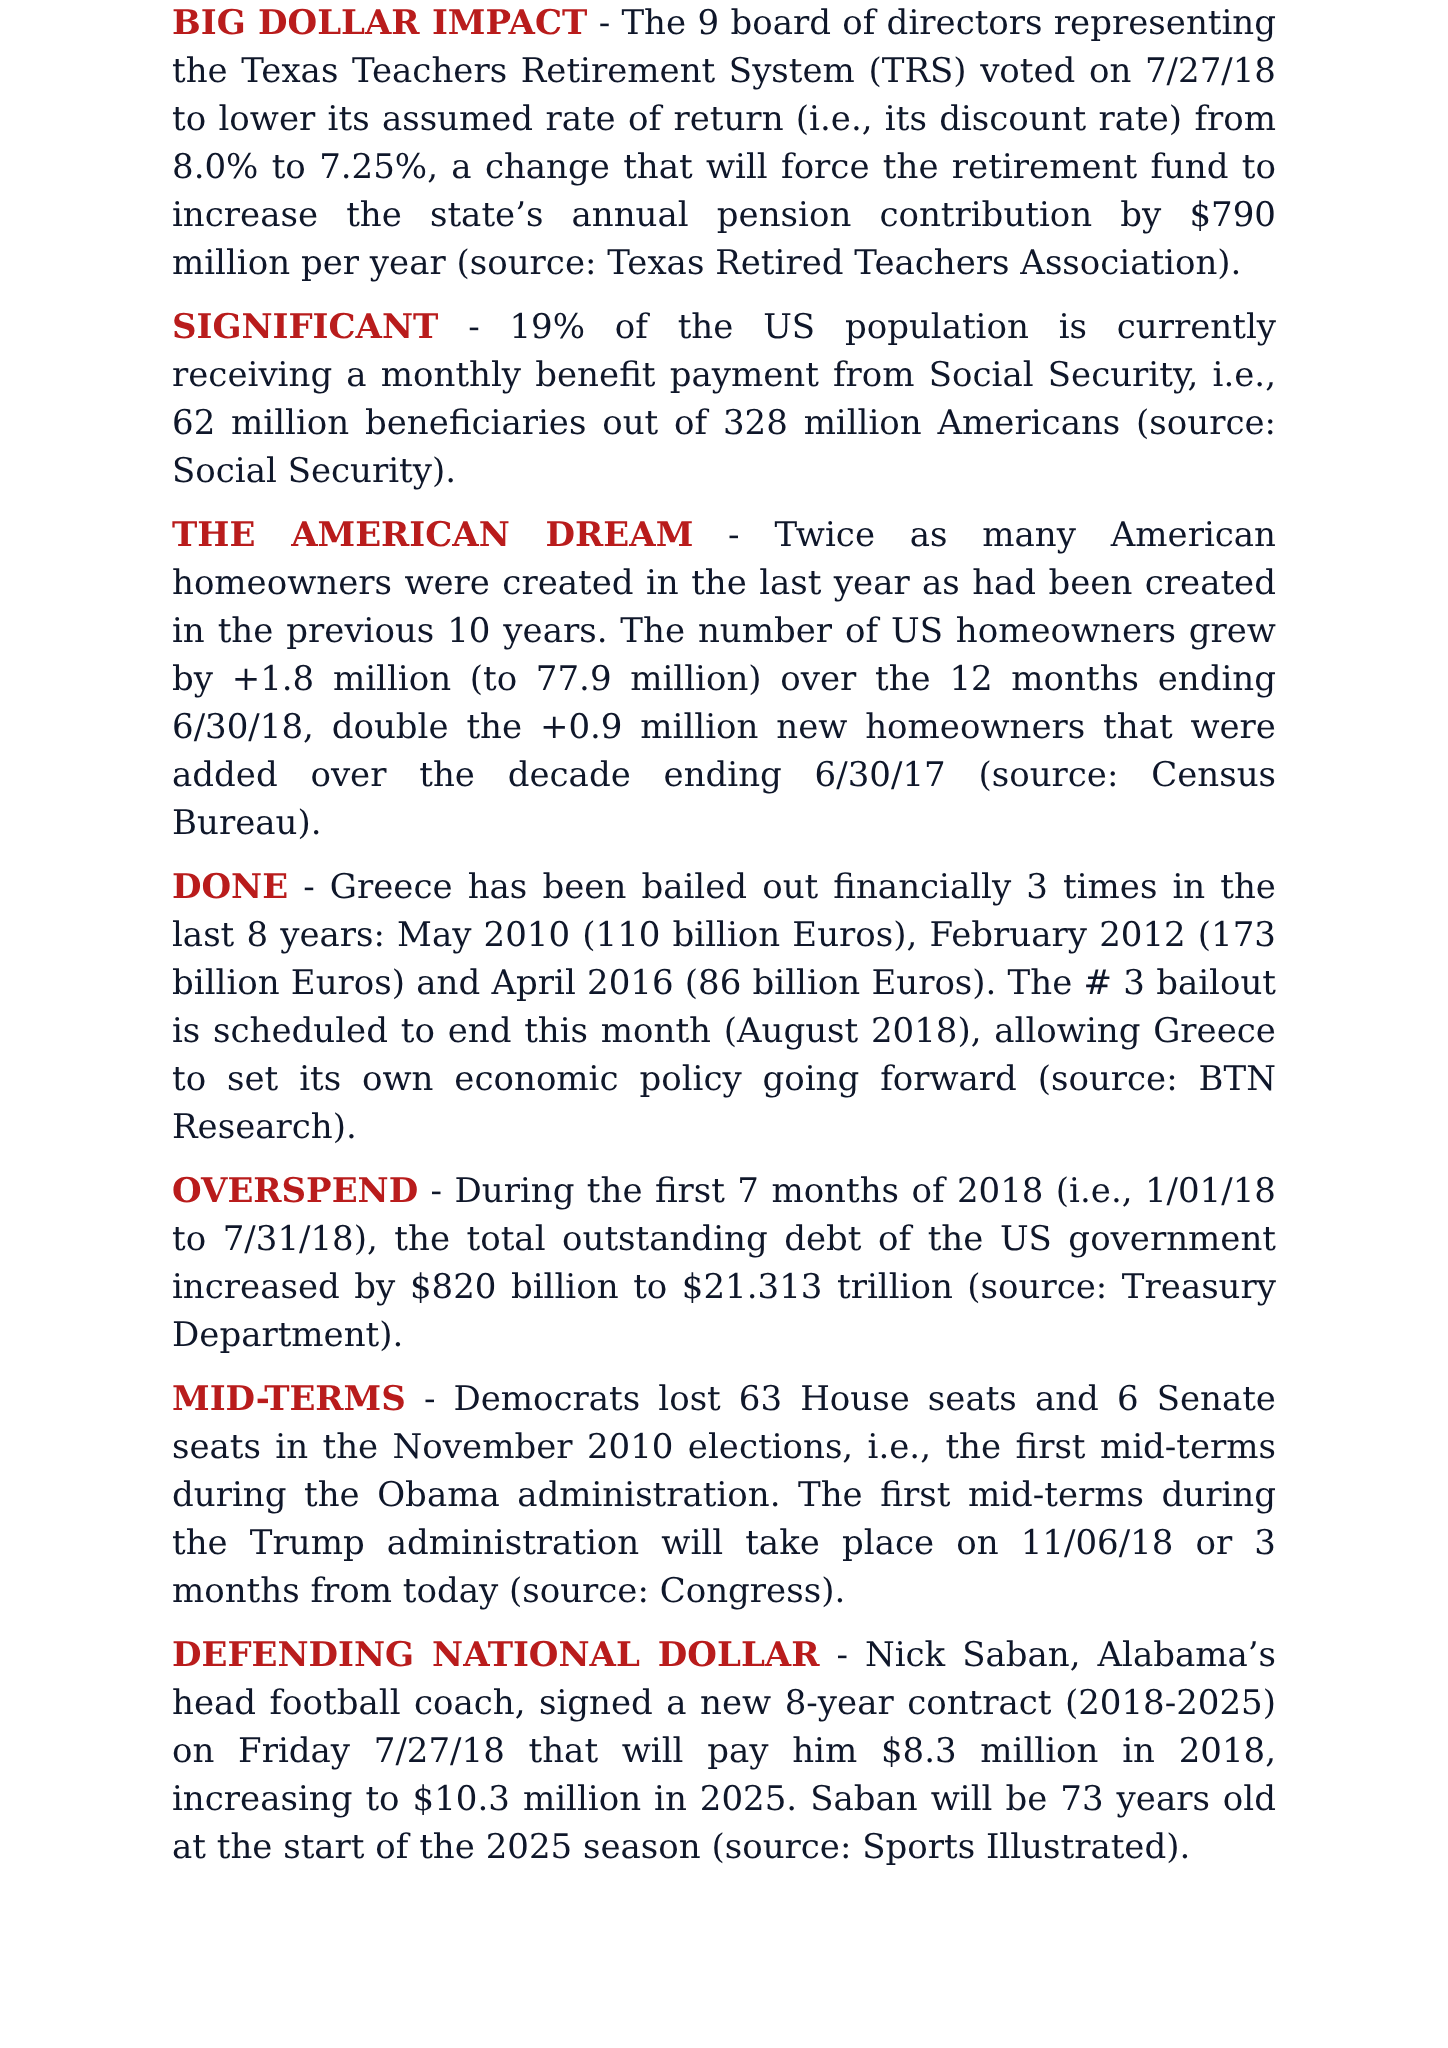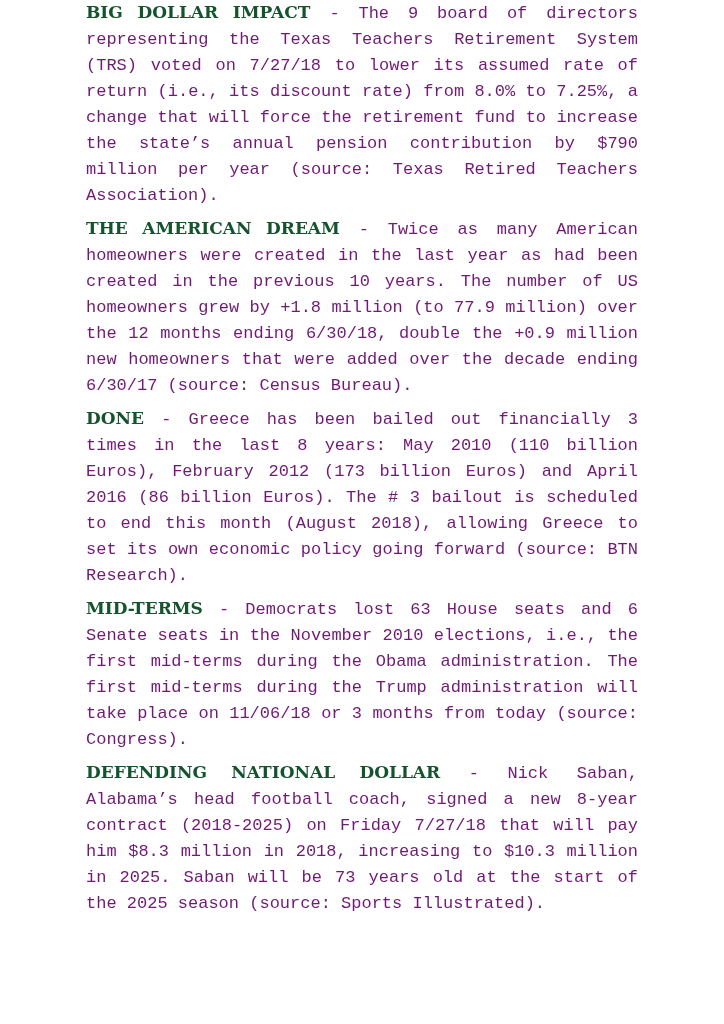--- a/index.html
+++ b/index.html
@@ -23,38 +23,39 @@
   .news-item {
     margin: 0 0 8px 0;
     font-size: 17px;
     line-height: 24px;
     color: #4F4F4F;
     text-align: justify;
     text-justify: inter-word;
   }
   .item-heading {
     font-weight: bold;
-    color: #14532d;
+    color: #b91c1c;
   }
   .item-body {
-    color: #701a75;
-    font-family: Liberation Mono, monospace;
+    color: #0f172a;
   }
 </style>
 </head>
 <body>
 
 <div class="page">
 
   <p class="news-item"><strong class="item-heading">BIG DOLLAR IMPACT</strong><span class="item-body"> - The 9 board of directors representing the Texas Teachers Retirement System (TRS) voted on 7/27/18 to lower its assumed rate of return (i.e., its discount rate) from 8.0% to 7.25%, a change that will force the retirement fund to increase the state’s annual pension contribution by $790 million per year (source: Texas Retired Teachers Association).</span></p>
 
+  <p class="news-item"><strong class="item-heading">SIGNIFICANT</strong><span class="item-body"> - 19% of the US population is currently receiving a monthly benefit payment from Social Security, i.e., 62 million beneficiaries out of 328 million Americans (source: Social Security).</span></p>
 
   <p class="news-item"><strong class="item-heading">THE AMERICAN DREAM</strong><span class="item-body"> - Twice as many American homeowners were created in the last year as had been created in the previous 10 years.  The number of US homeowners grew by +1.8 million (to 77.9 million) over the 12 months ending 6/30/18, double the +0.9 million new homeowners that were added over the decade ending 6/30/17 (source: Census Bureau).</span></p>
 
   <p class="news-item"><strong class="item-heading">DONE</strong><span class="item-body"> - Greece has been bailed out financially 3 times in the last 8 years: May 2010 (110 billion Euros), February 2012 (173 billion Euros) and April 2016 (86 billion Euros).  The # 3 bailout is scheduled to end this month (August 2018), allowing Greece to set its own economic policy going forward (source: BTN Research).</span></p>
 
 
+  <p class="news-item"><strong class="item-heading">OVERSPEND</strong><span class="item-body"> - During the first 7 months of 2018 (i.e., 1/01/18 to 7/31/18), the total outstanding debt of the US government increased by $820 billion to $21.313 trillion (source: Treasury Department).</span></p>
 
   <p class="news-item"><strong class="item-heading">MID-TERMS</strong><span class="item-body"> - Democrats lost 63 House seats and 6 Senate seats in the November 2010 elections, i.e., the first mid-terms during the Obama administration.  The first mid-terms during the Trump administration will take place on 11/06/18 or 3 months from today (source: Congress).</span></p>
 
   <p class="news-item"><strong class="item-heading">DEFENDING NATIONAL DOLLAR</strong><span class="item-body"> - Nick Saban, Alabama’s head football coach, signed a new 8-year contract (2018-2025) on Friday 7/27/18 that will pay him $8.3 million in 2018, increasing to $10.3 million in 2025.  Saban will be 73 years old at the start of the 2025 season (source: Sports Illustrated).</span></p>
 
 </div>
 
 </body></html>

